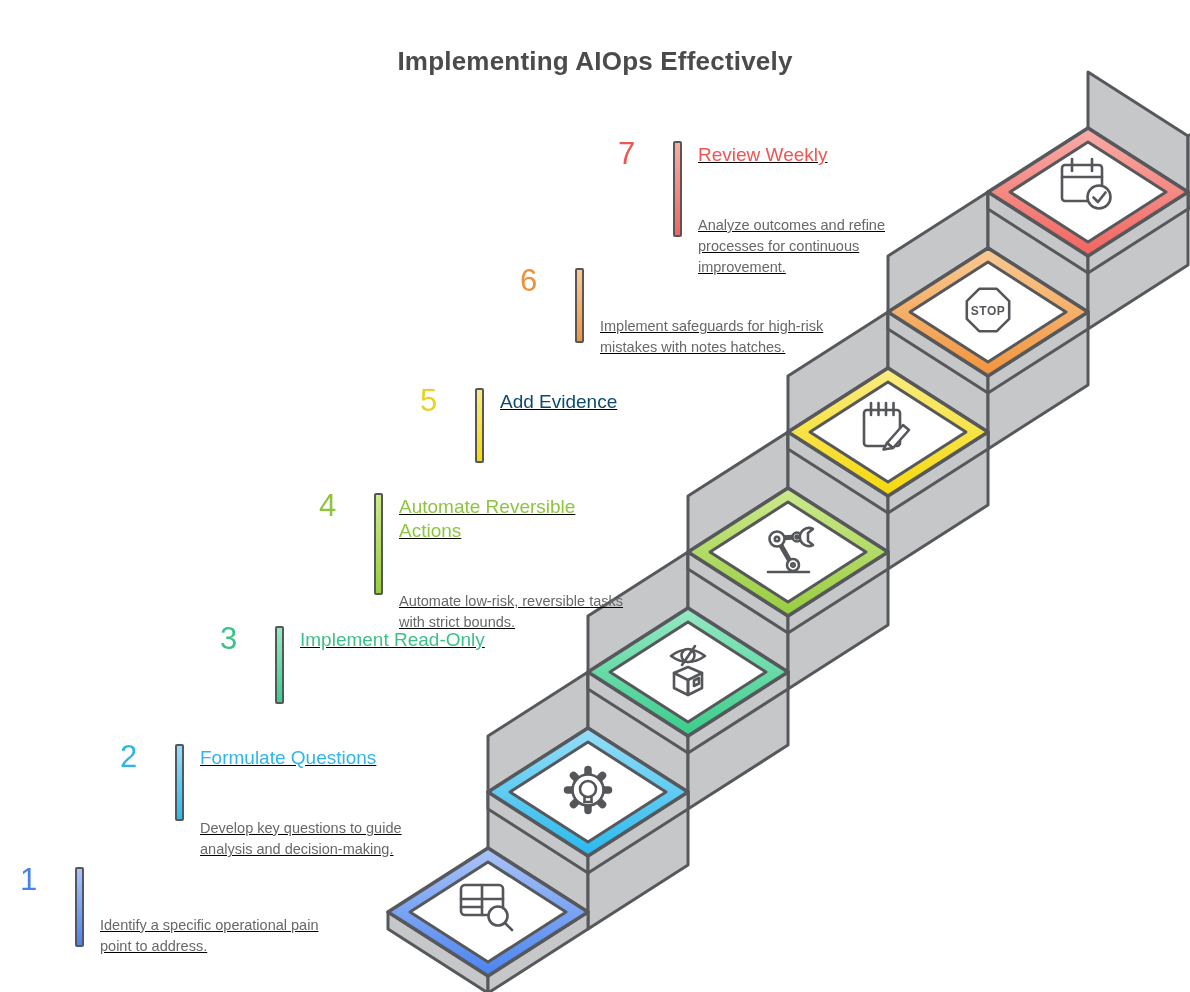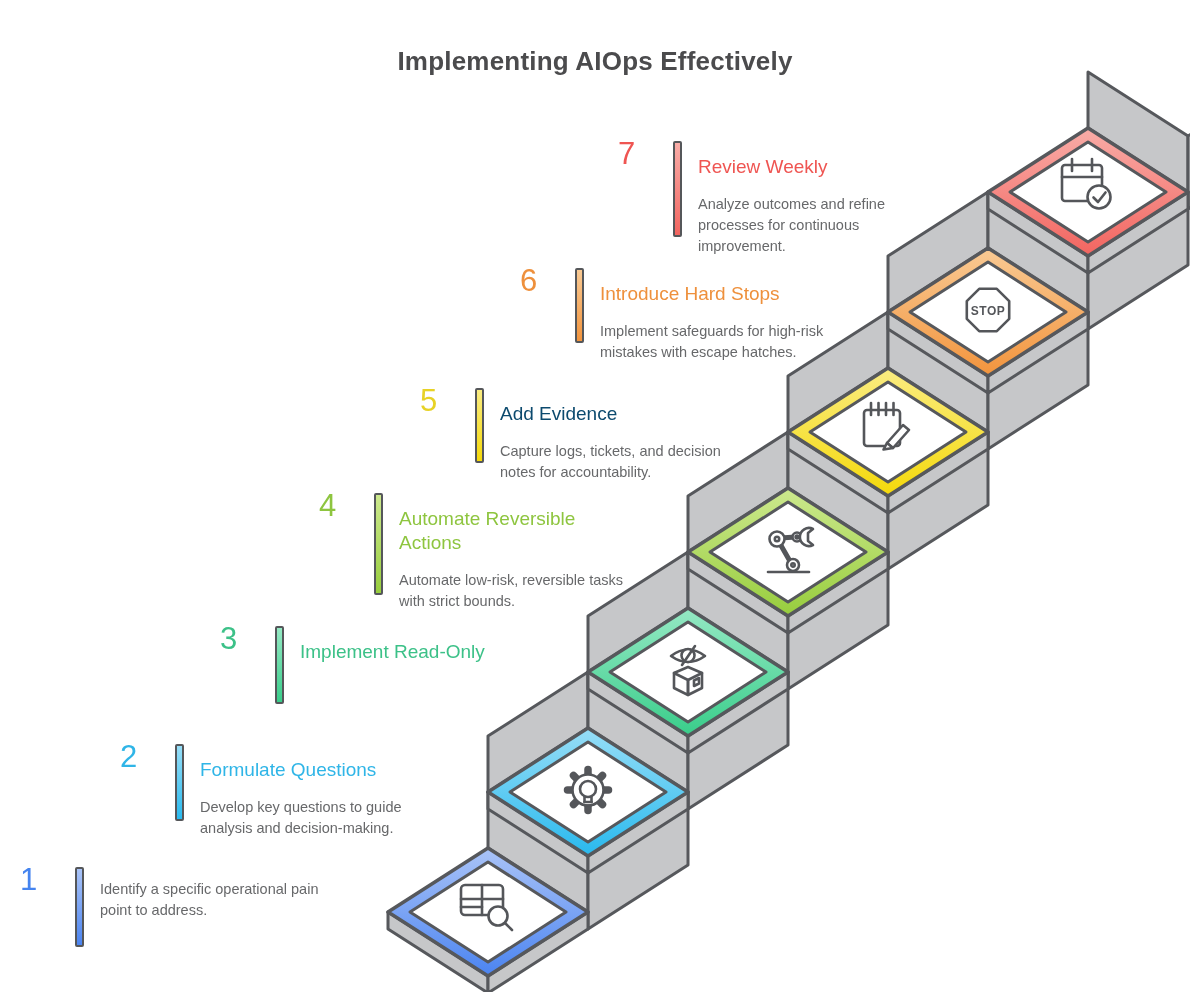--- a/index.html
+++ b/index.html
@@ -5,24 +5,24 @@
   html,body{margin:0;padding:0;background:#ffffff;}
   #canvas{position:relative;width:1190px;height:992px;overflow:hidden;
           font-family:"Liberation Sans", sans-serif;}
   #stairs-svg{position:absolute;left:0;top:0;}
   .heading{position:absolute;left:0;top:46px;width:1190px;text-align:center;
            font-size:26px;font-weight:bold;color:#4b4b4d;letter-spacing:.2px;}
   .step-block{position:absolute;width:300px;}
   .num{position:absolute;left:0;top:-3px;font-size:31px;line-height:1;font-weight:400;}
   .bar{position:absolute;left:55px;top:0;width:5px;border:2.5px solid #55575a;
        border-radius:2px;}
-  .txt{position:absolute;left:80px;top:12px;}
+  .txt{position:absolute;left:80px;top:0;text-decoration:underline;}
   .step-title{font-size:19px;line-height:24px;margin:2px 0 15px 0;white-space:nowrap;}
   .sb4 .step-title{white-space:normal;max-width:215px;}
-  .desc{color:#67686a;font-size:14.5px;line-height:21px;}
+  .desc{color:#67686a;font-size:14.5px;line-height:21px;margin-top:48px;}
   .desc div{white-space:nowrap;}
   
   .sb1{left:20px;top:867px;}  .sb1 .bar{height:76px;}
   .sb2{left:120px;top:744px;} .sb2 .bar{height:73px;}
   .sb3{left:220px;top:626px;} .sb3 .bar{height:74px;}
   .sb4{left:319px;top:493px;} .sb4 .bar{height:98px;}
   .sb5{left:420px;top:388px;} .sb5 .bar{height:71px;}
   .sb6{left:520px;top:268px;} .sb6 .bar{height:71px;}
   .sb7{left:618px;top:141px;} .sb7 .bar{height:92px;}
 </style>
@@ -264,36 +264,30 @@
         <div></div>
       </div>
     </div>
   </div>
 
   <div class="step-block sb5">
     <div class="num" style="color: rgb(231, 210, 38);">5</div>
     <div class="bar" style="background: linear-gradient(rgb(250, 236, 130), rgb(245, 217, 10));"></div>
     <div class="txt">
       <div class="step-title" style="color: #0c4a6e;">Add Evidence</div>
-      <div class="desc">
-        <div>Capture logs, tickets, and decision</div>
-        <div>notes for accountability.</div>
-        <div></div>
-      </div>
     </div>
   </div>
 
   <div class="step-block sb6">
     <div class="num" style="color: rgb(238, 144, 60);">6</div>
     <div class="bar" style="background: linear-gradient(rgb(249, 202, 148), rgb(242, 148, 61));"></div>
     <div class="txt">
-      <div class="step-title" style="color: rgb(238, 144, 60);">Introduce Hard Stops</div>
       <div class="desc">
         <div>Implement safeguards for high-risk</div>
-        <div>mistakes with escape hatches.</div>
+        <div>mistakes with notes hatches.</div>
         <div></div>
       </div>
     </div>
   </div>
 
   <div class="step-block sb7">
     <div class="num" style="color: rgb(239, 85, 82);">7</div>
     <div class="bar" style="background: linear-gradient(rgb(249, 172, 167), rgb(242, 101, 96));"></div>
     <div class="txt">
       <div class="step-title" style="color: rgb(239, 85, 82);">Review Weekly</div>

